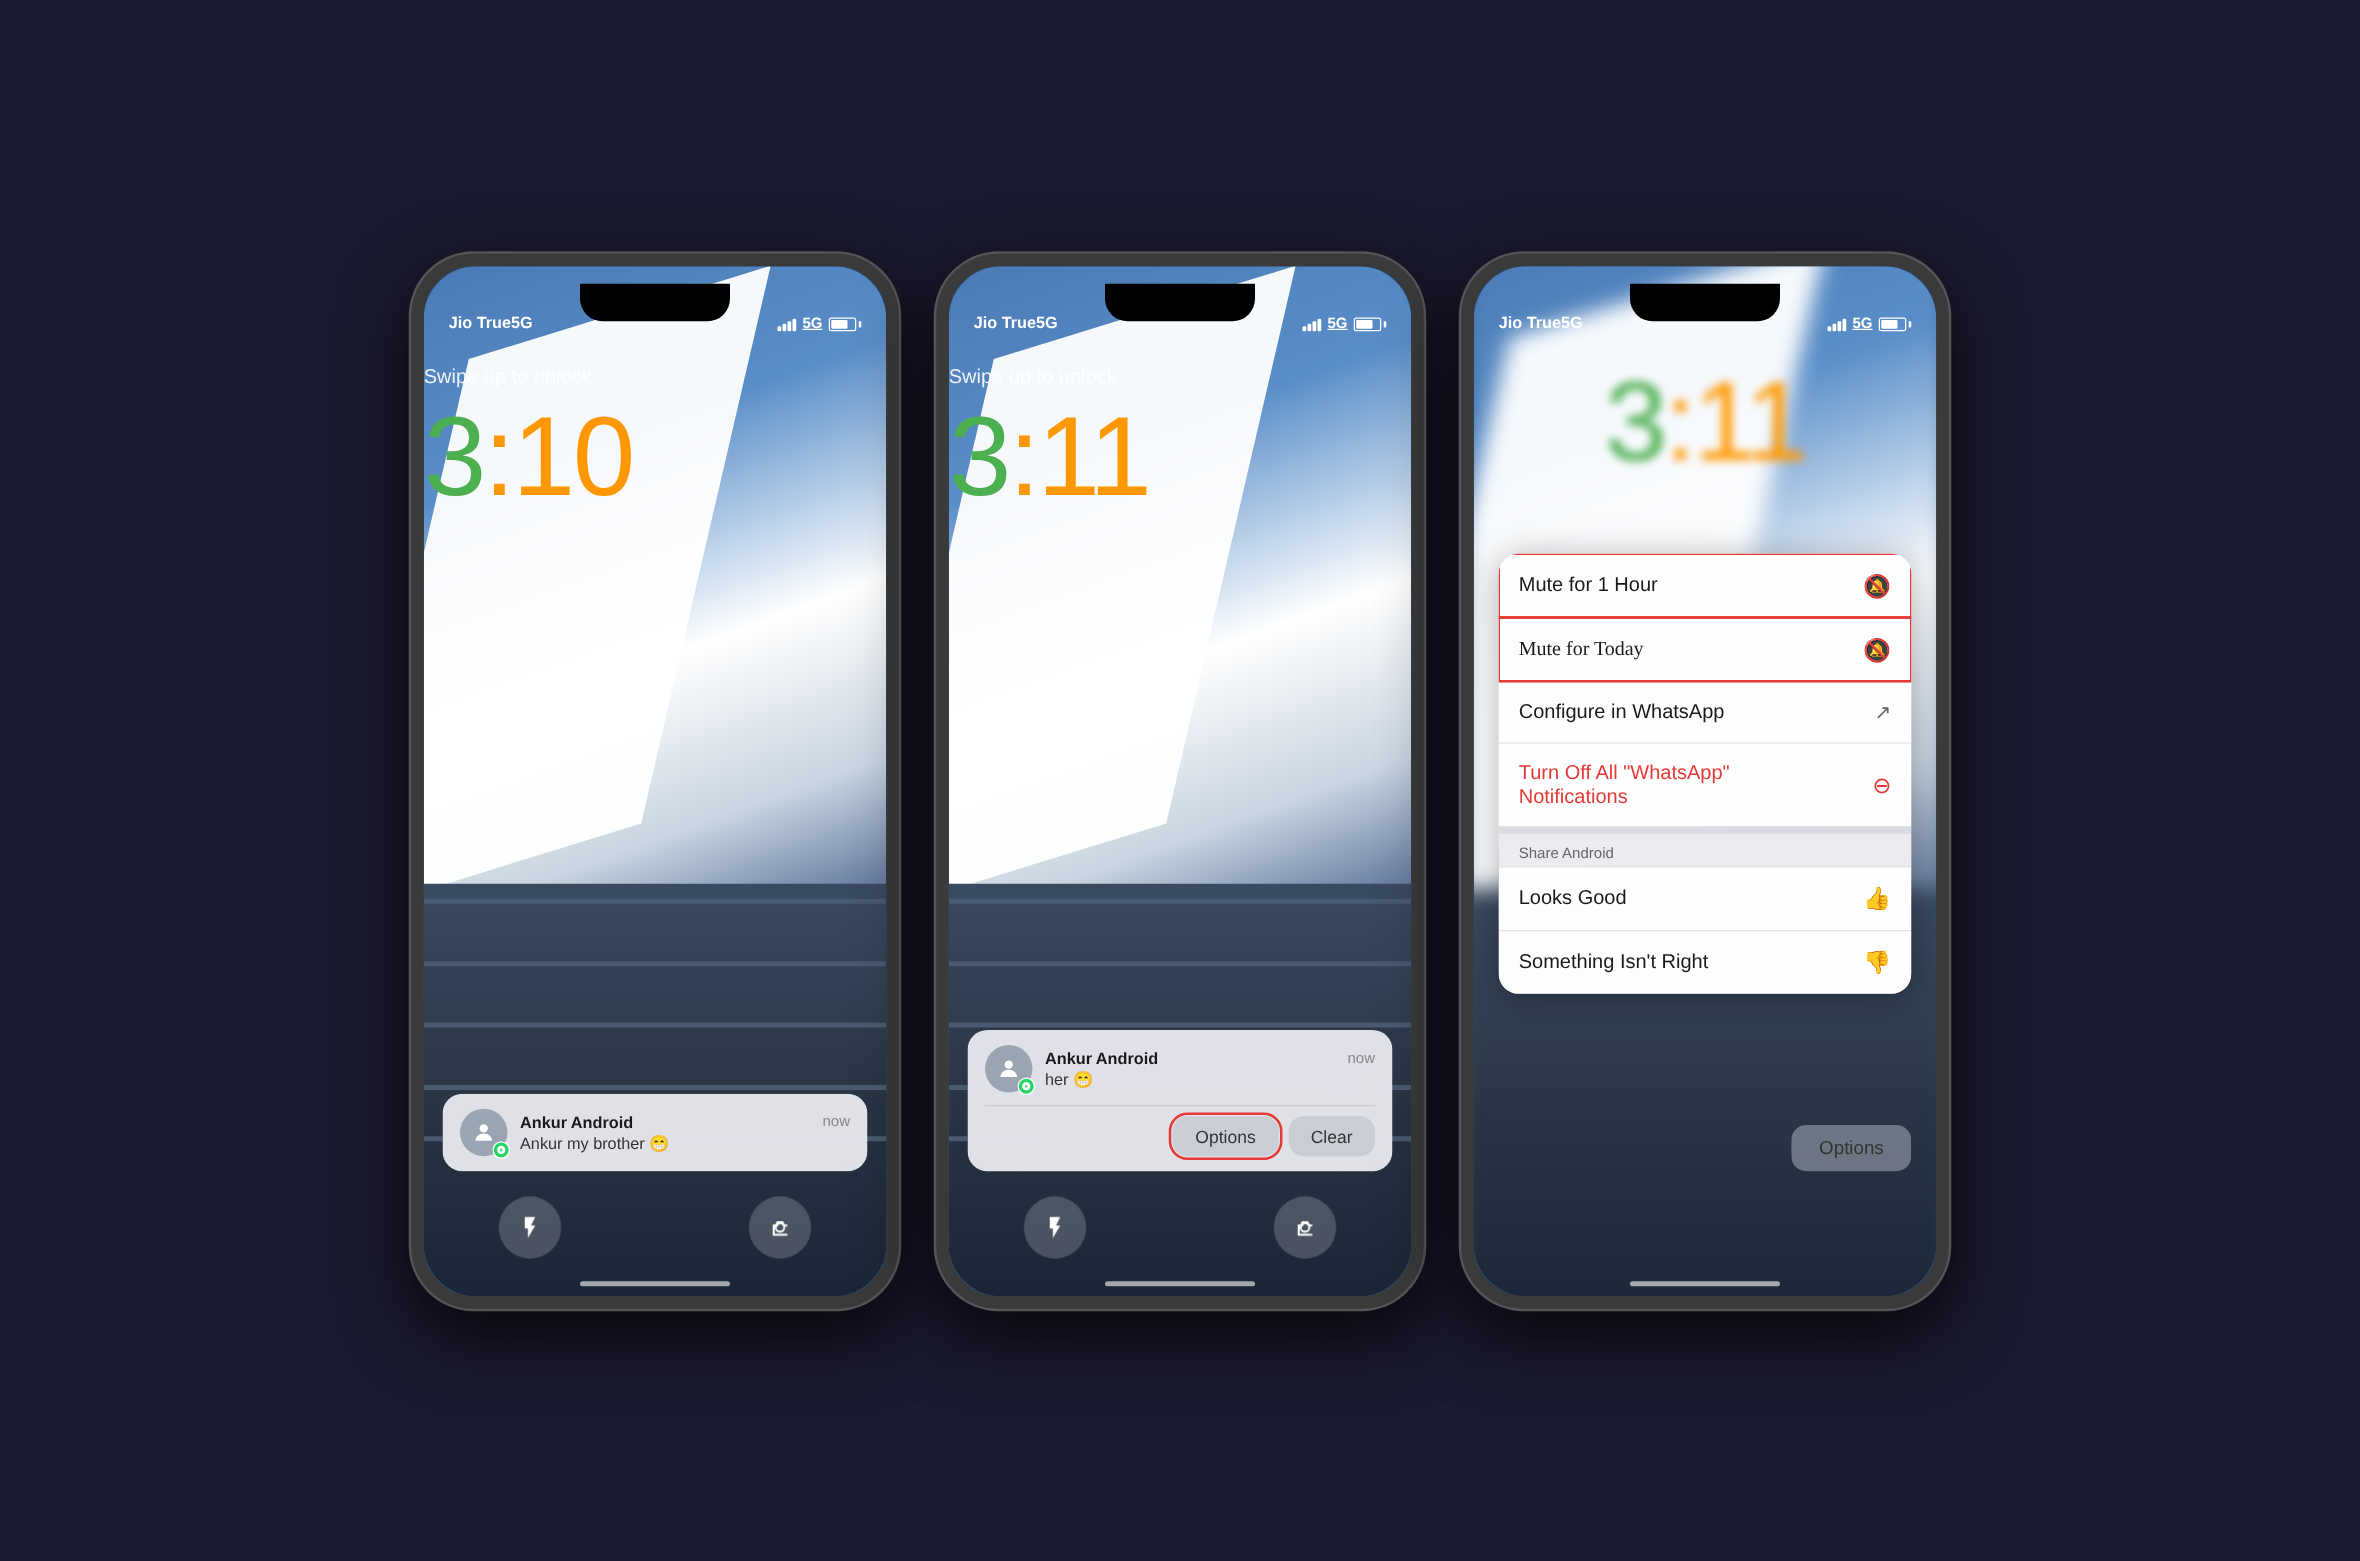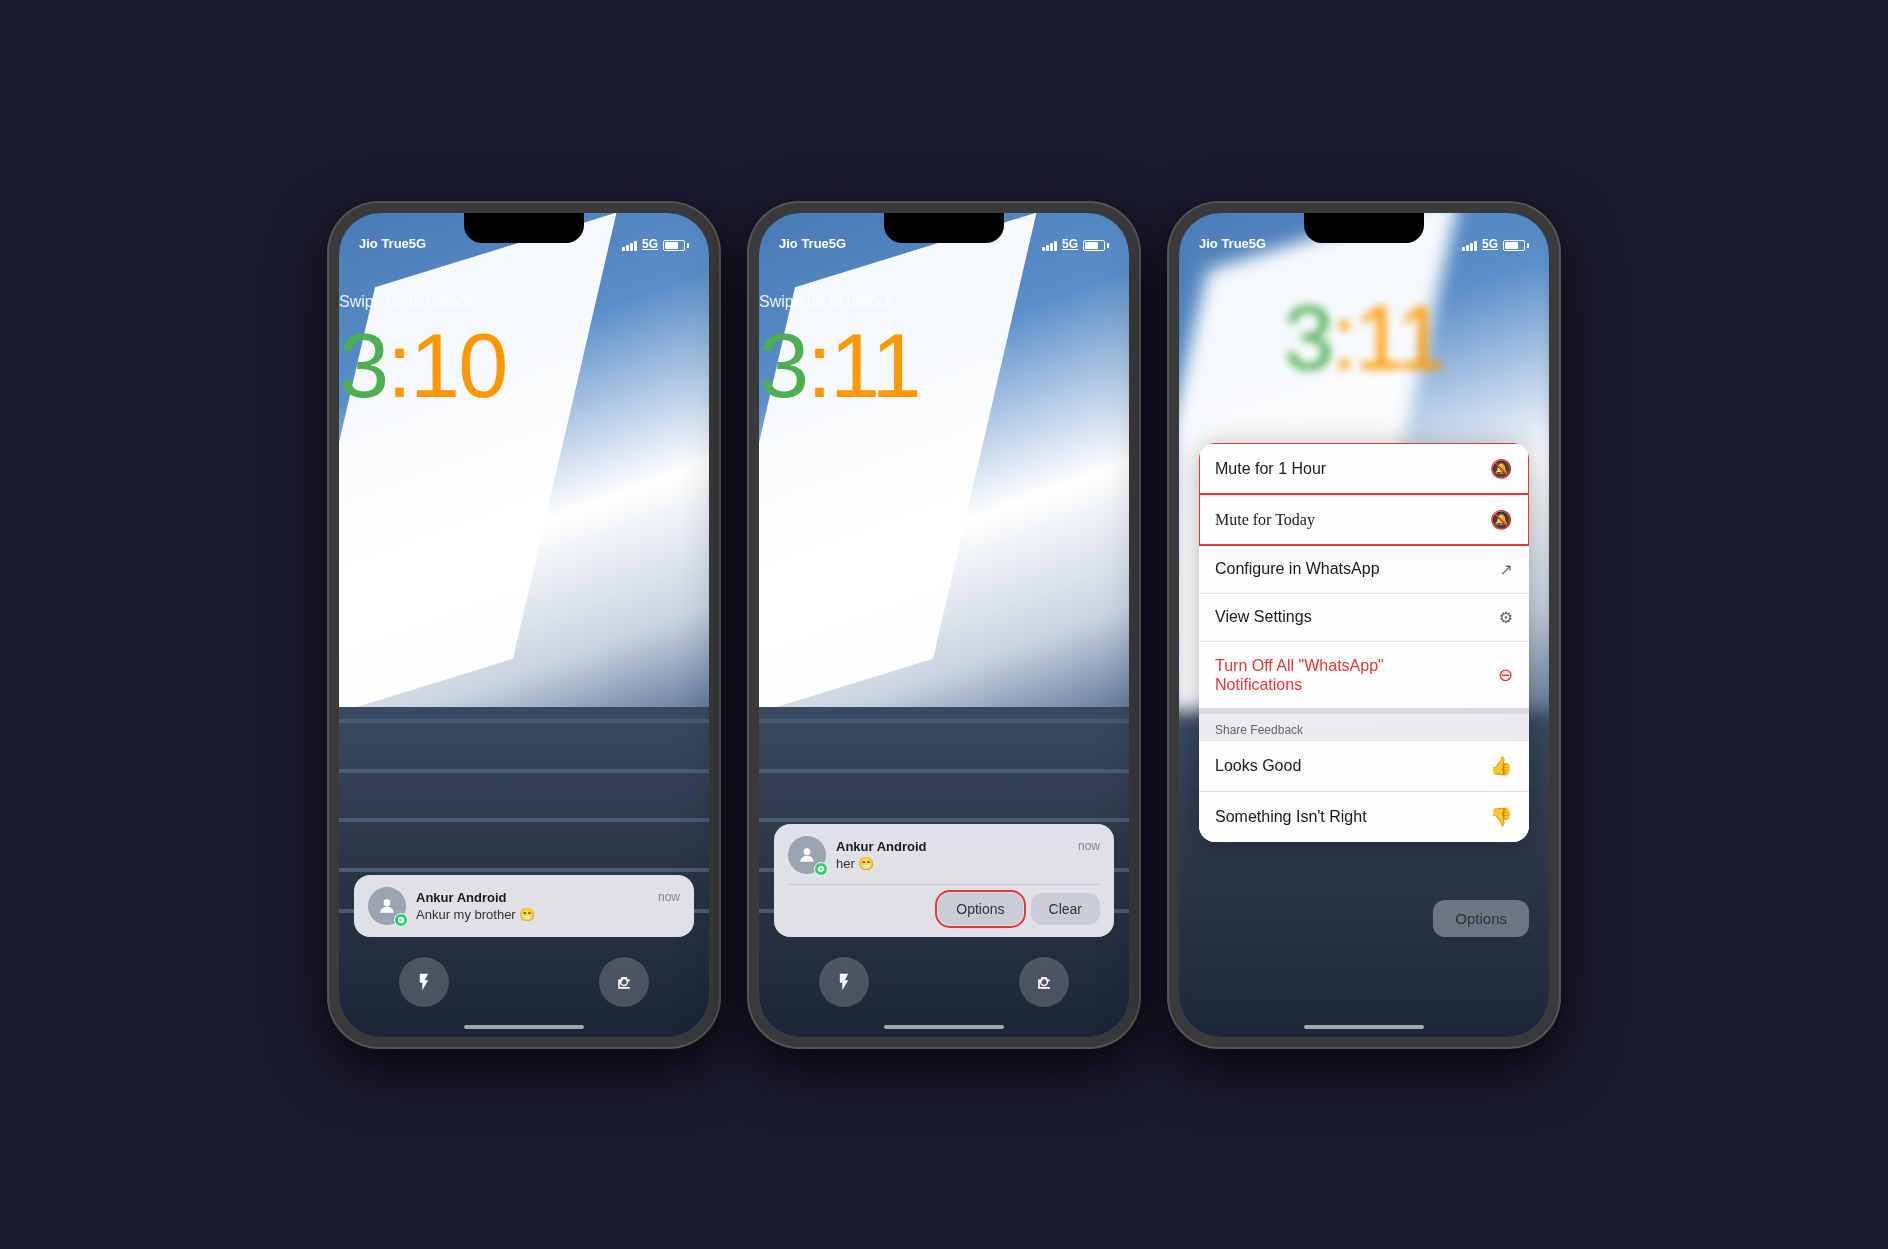--- a/index.html
+++ b/index.html
@@ -39,21 +39,21 @@
     
     .bg-gradient {
       position: absolute;
       top: 0; left: 0; right: 0; bottom: 0;
       background: linear-gradient(160deg, #4a7ab5 0%, #5a8ec8 20%, #ffffff 40%, #c8d4e0 55%, #6b7fa0 65%, #4a5a70 75%, #2a3a50 85%, #1a2535 100%);
     }
 
     
     .status-bar {
       position: absolute;
-      top: 0; left: 0; right: 0;
+      top: 14px; left: 0; right: 0;
       height: 50px;
       display: flex;
       align-items: center;
       justify-content: space-between;
       padding: 12px 20px 0;
       z-index: 10;
     }
 
     .status-carrier {
       font-size: 13px;
@@ -542,34 +542,30 @@
       <div style="padding:14px 16px;display:flex;justify-content:space-between;align-items:center;background:rgba(255,255,255,0.9);border-top:0.5px solid rgba(0,0,0,0.1);outline:2px solid #e53935;outline-offset:-1px;">
         <span style="font-size:16px;color:#1a1a1a;font-family:Liberation Serif, serif;">Mute for Today</span>
         <span style="font-size:18px;color:#666;">🔕</span>
       </div>
 
       <div style="padding:14px 16px;display:flex;justify-content:space-between;align-items:center;background:rgba(255,255,255,0.9);border-top:0.5px solid rgba(0,0,0,0.1);">
         <span style="font-size:16px;color:#1a1a1a;">Configure in WhatsApp</span>
         <span style="font-size:16px;color:#666;">↗</span>
       </div>
 
-      <div style="padding:14px 16px;display:flex;justify-content:space-between;align-items:center;background:rgba(255,255,255,0.9);border-top:0.5px solid rgba(0,0,0,0.1);">
-        <span style="font-size:16px;color:#1a1a1a;">View Settings</span>
-        <span style="font-size:16px;color:#666;">⚙</span>
-      </div>
 
       <div style="padding:14px 16px;display:flex;justify-content:space-between;align-items:center;background:rgba(255,255,255,0.9);border-top:0.5px solid rgba(0,0,0,0.1);">
         <span style="font-size:16px;color:#e53935;line-height:1.2;max-width:220px;">Turn Off All "WhatsApp" Notifications</span>
         <span style="font-size:18px;color:#e53935;">⊖</span>
       </div>
 
       <div style="height:6px;background:rgba(210,210,220,0.7);"></div>
 
       <div style="padding:6px 16px 2px;background:rgba(235,235,240,0.9);">
-        <span style="font-size:12px;color:#666;">Share Feedback</span>
+        <span style="font-size:12px;color:#666;">Share Android</span>
       </div>
 
       <div style="padding:14px 16px;display:flex;justify-content:space-between;align-items:center;background:rgba(255,255,255,0.9);border-top:0.5px solid rgba(0,0,0,0.1);">
         <span style="font-size:16px;color:#1a1a1a;">Looks Good</span>
         <span style="font-size:18px;color:#666;">👍</span>
       </div>
 
       <div style="padding:14px 16px;display:flex;justify-content:space-between;align-items:center;background:rgba(255,255,255,0.9);border-top:0.5px solid rgba(0,0,0,0.1);">
         <span style="font-size:16px;color:#1a1a1a;">Something Isn't Right</span>
         <span style="font-size:18px;color:#666;">👎</span>

